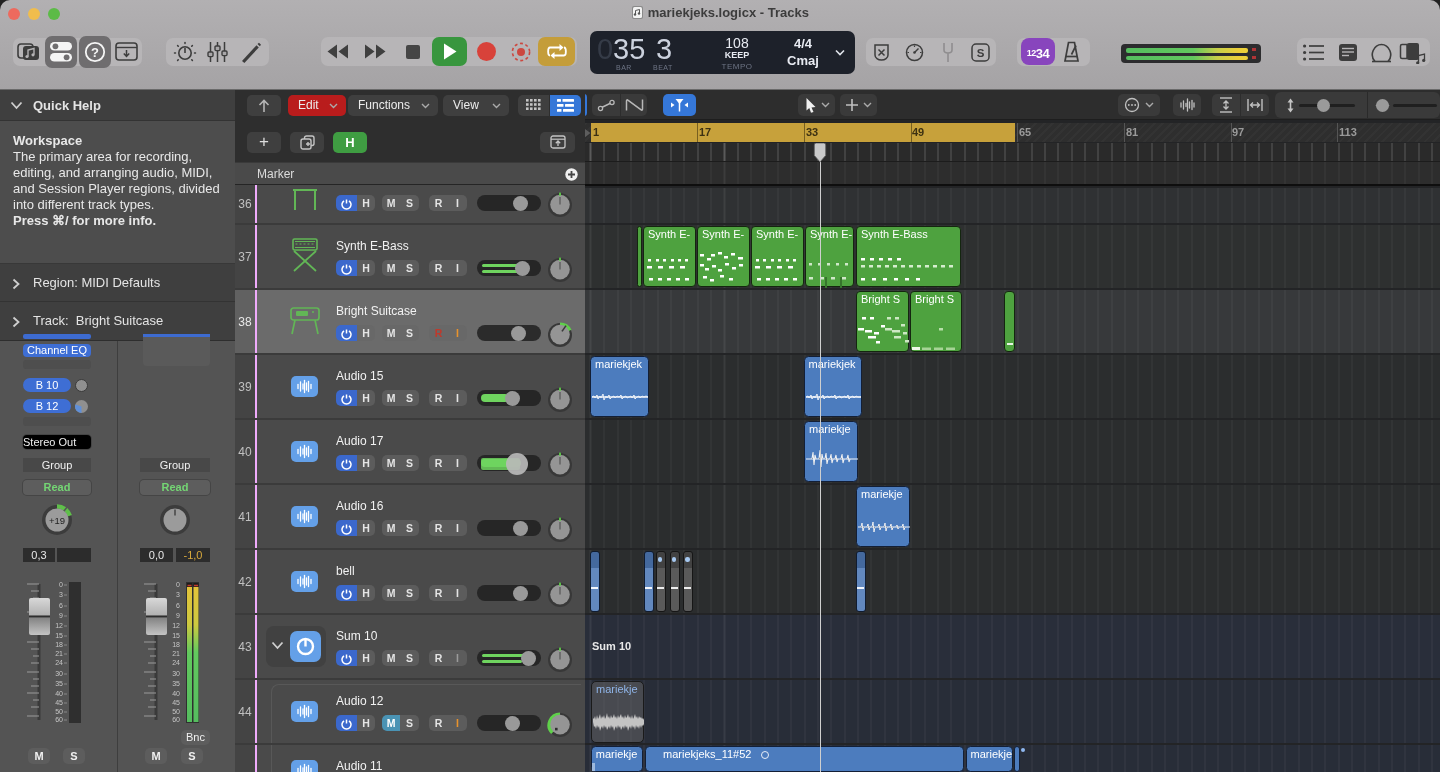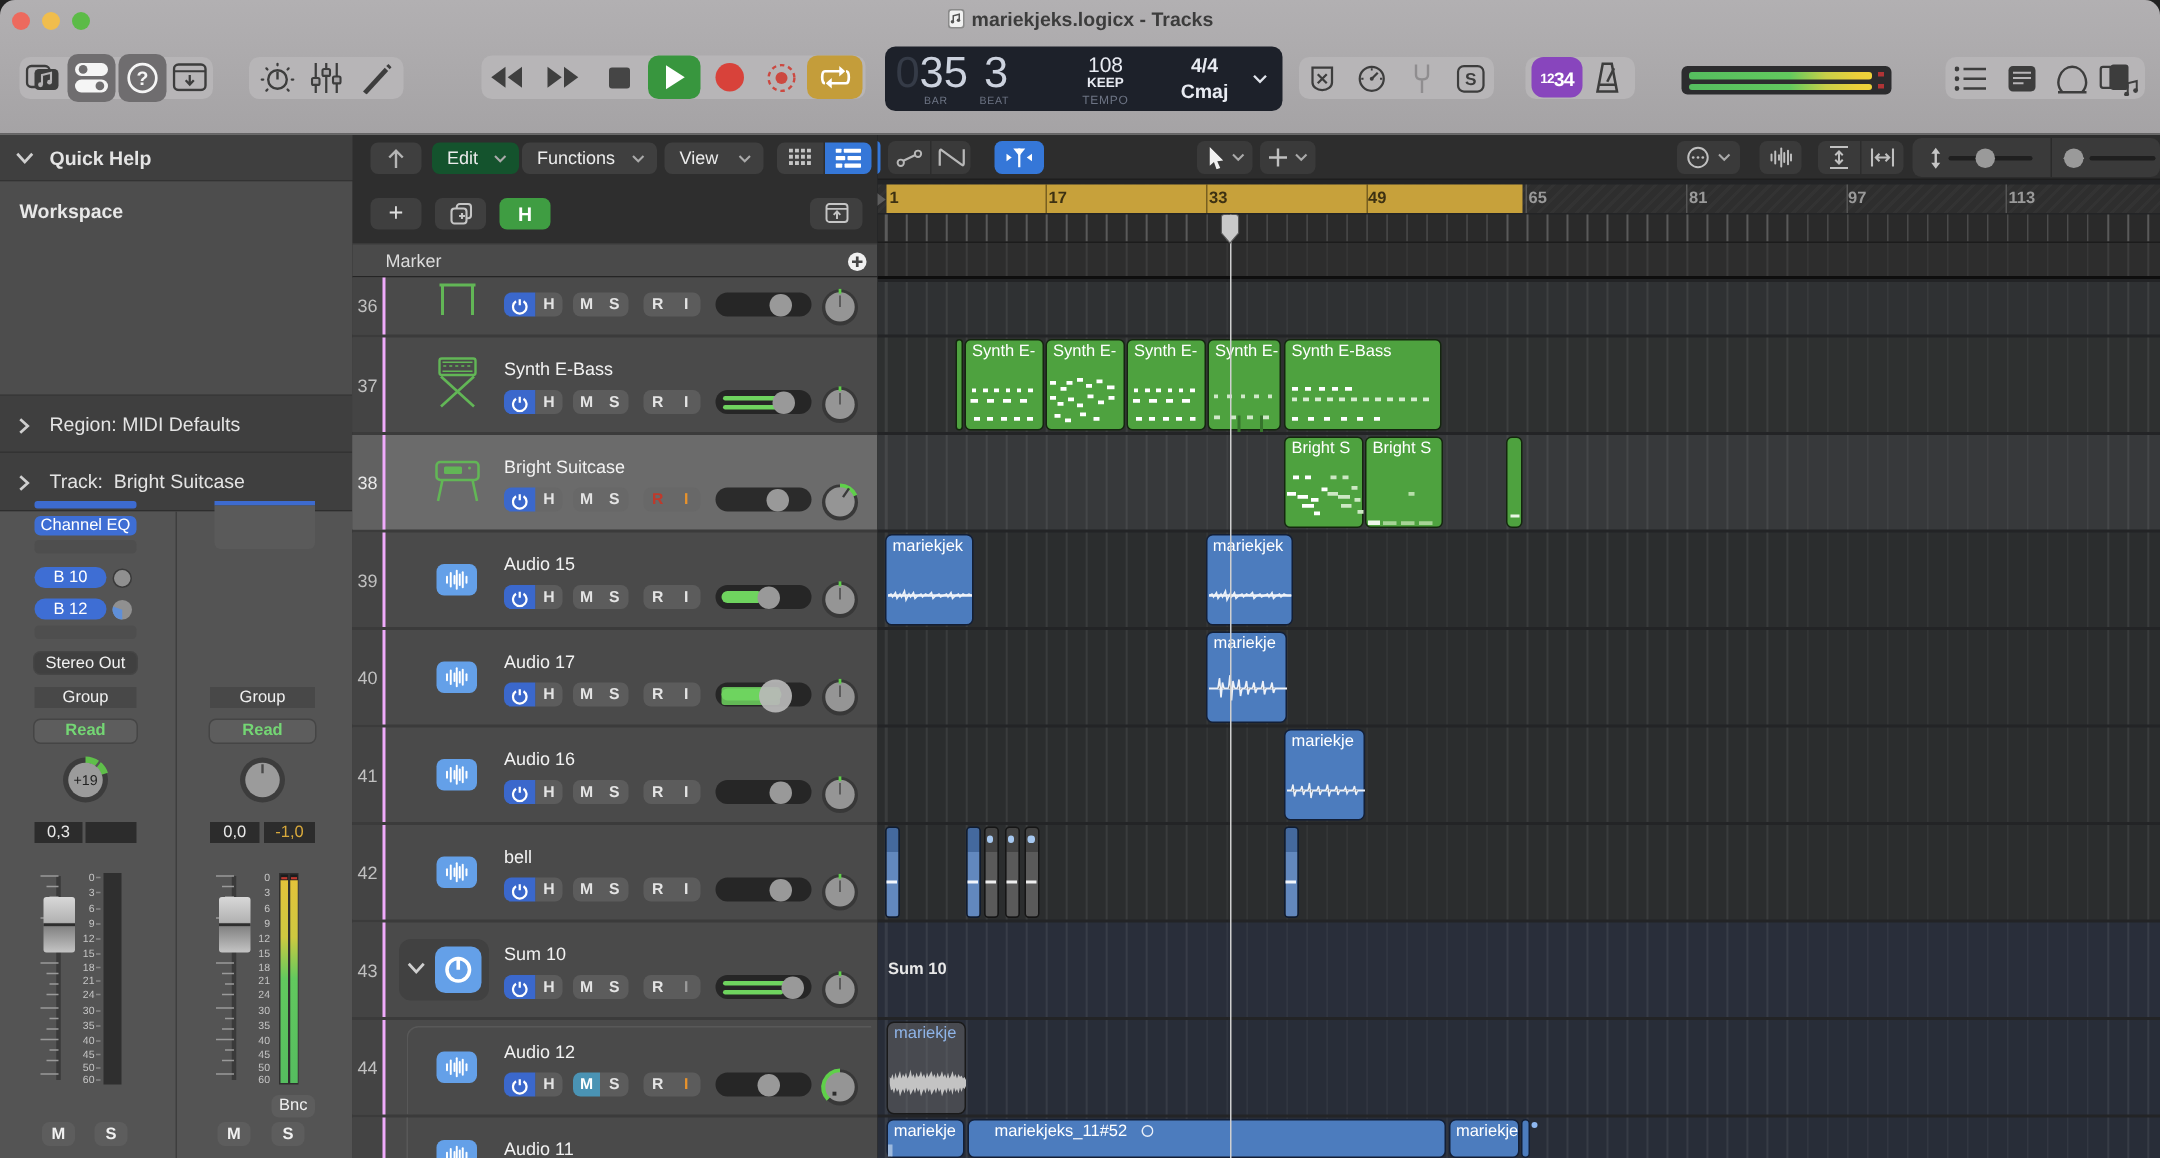--- a/index.html
+++ b/index.html
@@ -246,20 +246,21 @@
   <div id="leftpanel">
 
     <div class="qh-row" style="top:0; height:31px; border-bottom:1px solid #333;">
       <svg class="abs" style="left:10px; top:11px;" width="13" height="9" viewBox="0 0 13 9">
           <path d="M1.5 1.5 L6.5 7 L11.5 1.5" stroke="#cfcfcf" stroke-width="1.8" fill="none"></path>
         </svg>
       <span class="abs" style="left:33px; top:8px; font-size:13px; font-weight:bold;">Quick Help</span>
     </div>
     <div class="abs" style="left:0; top:31px; width:235px; height:142px; background:#4d4d4d; color:#e8e8e8; font-size:13px;">
       <div class="abs" style="left:13px; top:12px; font-weight:bold;">Workspace</div>
+      <div class="abs" style="left:13px; top:28px; width:215px; line-height:16px;">The primary area for recording, editing, and arranging audio, MIDI, and Session Player regions, divided into different track types.<br><b>Press ⌘/ for more info.</b></div>
     </div>
     <div class="qh-row" style="top:173px; height:39px; border-top:1px solid #383838; border-bottom:1px solid #333;">
       <svg class="abs" style="left:12px; top:14px;" width="8" height="12" viewBox="0 0 8 12">
           <path d="M1.5 1.5 L6.5 6 L1.5 10.5" stroke="#cfcfcf" stroke-width="1.8" fill="none"></path>
         </svg>
       <span class="abs" style="left:33px; top:11px; font-size:13px;">Region: <span style="font-size:13px;">MIDI Defaults</span></span>
     </div>
     <div class="qh-row" style="top:212px; height:39px; border-bottom:1px solid #2e2e2e;">
       <svg class="abs" style="left:12px; top:14px;" width="8" height="12" viewBox="0 0 8 12">
           <path d="M1.5 1.5 L6.5 6 L1.5 10.5" stroke="#cfcfcf" stroke-width="1.8" fill="none"></path>
@@ -274,21 +275,21 @@
       <div class="abs" style="left:23px; top:3px; width:68px; height:13px; background:#3e6ed4; border-radius:4px; color:#fff; font-size:11px; text-align:center; line-height:13px;">Channel EQ</div>
       <div class="abs" style="left:23px; top:19px; width:68px; height:9px; background:#4e4e4e; border-radius:3px;"></div>
       <div class="abs" style="left:23px; top:37px; width:48px; height:14px; background:#3e6ed4; border-radius:7px; color:#fff; font-size:11px; text-align:center; line-height:14px;">B 10</div>
       <div class="abs" style="left:75px; top:38px; width:13px; height:13px; background:#909090; border-radius:50%; border:1px solid #3a3a3a;"></div>
       <div class="abs" style="left:23px; top:58px; width:48px; height:14px; background:#3e6ed4; border-radius:7px; color:#fff; font-size:11px; text-align:center; line-height:14px;">B 12</div>
       <svg class="abs" style="left:73px; top:57px;" width="17" height="17" viewBox="0 0 17 17">
         <circle cx="8.5" cy="8.5" r="6.5" fill="#909090"></circle>
         <path d="M8.5 8.5 L8.5 15 A6.5 6.5 0 0 1 2.4 6.4 Z" fill="#5f8fd8"></path>
       </svg>
       <div class="abs" style="left:23px; top:76px; width:68px; height:9px; background:#4e4e4e; border-radius:3px;"></div>
-      <div class="abs" style="left:23px; top:94px; width:68px; height:14px; background:#404040; border-radius:4px; color:#f0f0f0; font-size:11px; text-align:center; line-height:14px; box-shadow:0 0 0 1px #454545;">Stereo Out</div>
+      <div class="abs" style="left:23px; top:94px; width:68px; height:14px; background:#000000; border-radius:4px; color:#f0f0f0; font-size:11px; line-height:14px; box-shadow:0 0 0 1px #454545;">Stereo Out</div>
       <div class="abs" style="left:23px; top:117px; width:68px; height:14px; background:#484848; color:#f0f0f0; font-size:11px; text-align:center; line-height:14px;">Group</div>
       <div class="abs" style="left:23px; top:139px; width:68px; height:15px; background:#5d5d5d; border-radius:4px; color:#74d674; font-size:11px; font-weight:bold; text-align:center; line-height:15px; box-shadow:0 0 0 1px #454545;">Read</div>
 
       <svg class="abs" style="left:39px; top:161px;" width="36" height="36" viewBox="0 0 36 36">
         <circle cx="18" cy="18" r="15" fill="#3c3c3c"></circle>
         <path d="M18 4.5 A13.5 13.5 0 0 1 30.8 13.8" fill="none" stroke="#5fbf4a" stroke-width="4.5"></path>
         <circle cx="18" cy="18" r="11.5" fill="#9b9b9b"></circle>
         <line x1="25" y1="9" x2="28.5" y2="4.5" stroke="#555" stroke-width="1.5"></line>
         <text x="18" y="21.5" font-size="9.5" fill="#222" text-anchor="middle" font-family="Liberation Sans">+19</text>
       </svg>
@@ -444,21 +445,21 @@
       <div class="abs" style="left:145px; top:407px; width:22px; height:16px; background:#5d5d5d; border-radius:5px; color:#f0f0f0; font-size:11px; font-weight:bold; text-align:center; line-height:16px;">M</div>
       <div class="abs" style="left:181px; top:407px; width:22px; height:16px; background:#5d5d5d; border-radius:5px; color:#f0f0f0; font-size:11px; font-weight:bold; text-align:center; line-height:16px;">S</div>
     </div>
   </div>
   <div id="header">
 
     <div class="abs" style="left:12px; top:5px; width:34px; height:21px; background:#3f3f3f; border-radius:5px;"></div>
     <svg class="abs" style="left:22px; top:9px;" width="14" height="14" viewBox="0 0 14 14">
         <path d="M7 13 L7 2 M2.5 6 L7 1.5 L11.5 6" stroke="#b5b5b5" stroke-width="1.6" fill="none"></path>
       </svg>
-    <div class="abs" style="left:53px; top:5px; width:58px; height:21px; background:#14532d; border-radius:5px; color:#ececec; font-size:12px; line-height:21px;"><span style="margin-left:10px;">Edit</span><svg class="abs" style="right:8px; top:8px;" width="9" height="6" viewBox="0 0 9 6">
+    <div class="abs" style="left:53px; top:5px; width:58px; height:21px; background:#b91c1c; border-radius:5px; color:#ececec; font-size:12px; line-height:21px;"><span style="margin-left:10px;">Edit</span><svg class="abs" style="right:8px; top:8px;" width="9" height="6" viewBox="0 0 9 6">
           <path d="M1 1 L4.5 4.5 L8 1" stroke="#aaa" stroke-width="1.4" fill="none"></path>
         </svg></div>
     <div class="abs" style="left:113px; top:5px; width:90px; height:21px; background:#3f3f3f; border-radius:5px; color:#ececec; font-size:12px; line-height:21px;"><span style="margin-left:10px;">Functions</span><svg class="abs" style="right:8px; top:8px;" width="9" height="6" viewBox="0 0 9 6">
           <path d="M1 1 L4.5 4.5 L8 1" stroke="#aaa" stroke-width="1.4" fill="none"></path>
         </svg></div>
     <div class="abs" style="left:208px; top:5px; width:66px; height:21px; background:#3f3f3f; border-radius:5px; color:#ececec; font-size:12px; line-height:21px;"><span style="margin-left:10px;">View</span><svg class="abs" style="right:8px; top:8px;" width="9" height="6" viewBox="0 0 9 6">
           <path d="M1 1 L4.5 4.5 L8 1" stroke="#aaa" stroke-width="1.4" fill="none"></path>
         </svg></div>
     <div class="abs" style="left:283px; top:5px; width:31px; height:21px; background:#3f3f3f; border-radius:5px 0 0 5px;"></div>
     <div class="abs" style="left:315px; top:5px; width:31px; height:21px; background:#3577d8; border-radius:0 5px 5px 0;"></div>

